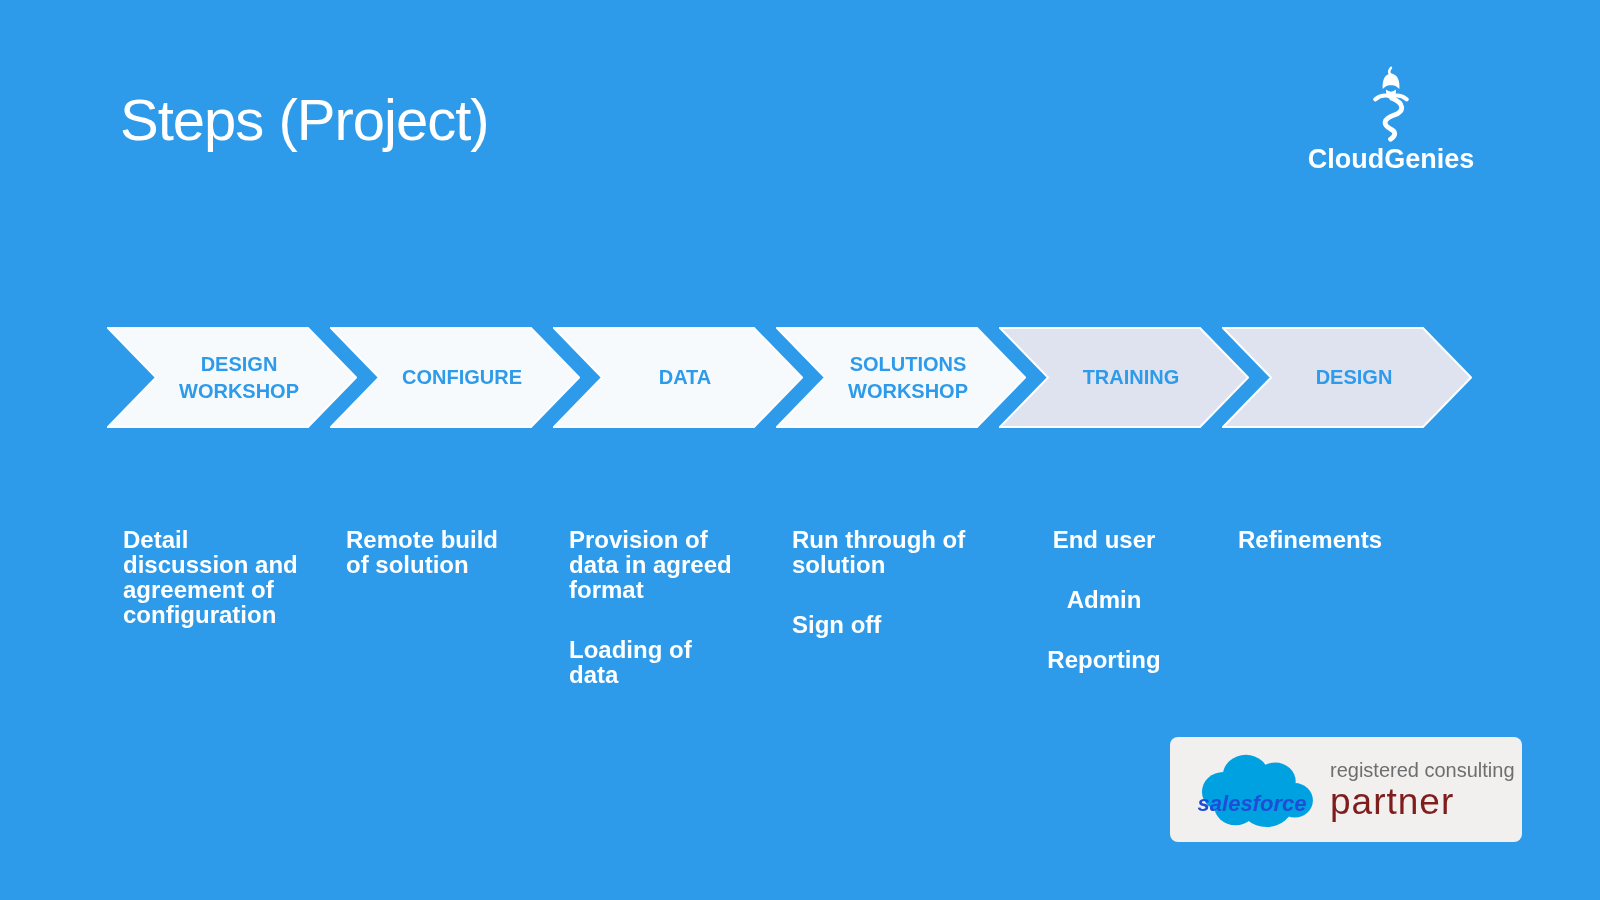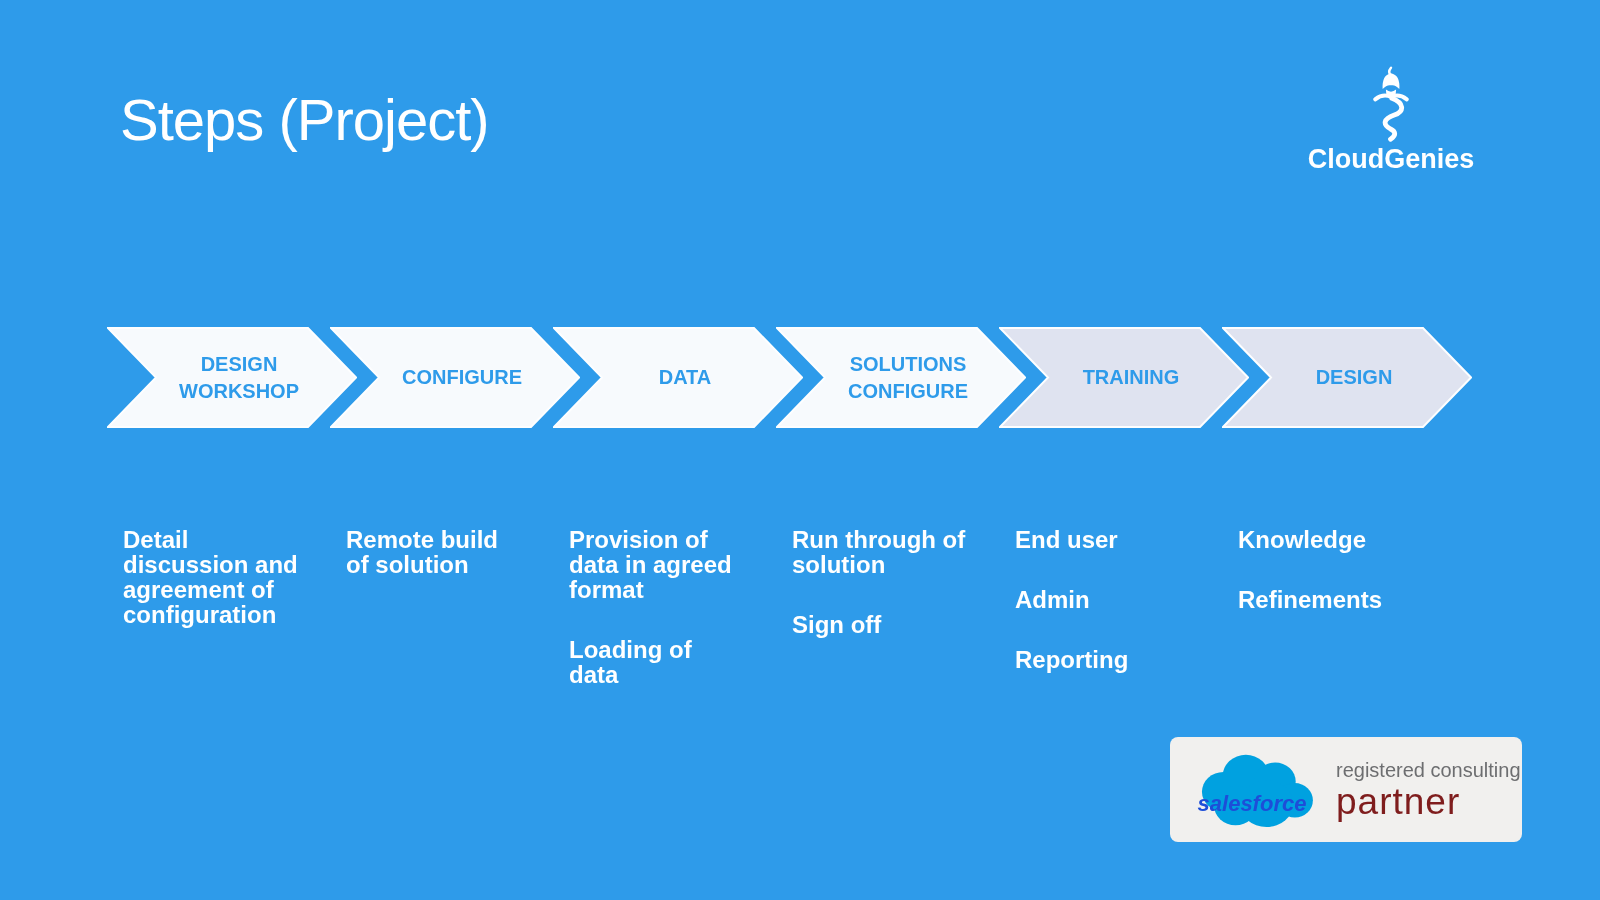--- a/index.html
+++ b/index.html
@@ -41,21 +41,21 @@
   .badge{
     position:absolute;left:1170px;top:737px;width:352px;height:105px;
     background:#F1F0EE;border-radius:8px;
     display:flex;align-items:center;
   }
   .cloudwrap{position:relative;width:130px;height:86px;margin-left:22px;flex:0 0 auto;}
   .cloudwrap .cloudtext{
     position:absolute;left:0;right:10px;top:44px;text-align:center;
     color:#1d4ed8;font-size:22px;font-style:italic;font-weight:bold;letter-spacing:0px;
   }
-  .badgetext{margin-left:14px;line-height:1;}
+  .badgetext{margin-left:8px;line-height:1;}
   .badgetext .line1{color:#6D6E70;font-size:20px;letter-spacing:0px;}
   .badgetext .line2{color:#7f1d1d;font-size:37px;margin-top:3px;letter-spacing:1px;}
 </style>
 </head>
 <body>
 
 <div id="slide" style="--bg: #2E9BEA; --accent: #2E9BEA;">
 
   <div class="title">Steps (Project)</div>
 
@@ -88,21 +88,21 @@
       <div class="chevron" style="left: 553px;">
         <svg width="250" height="101" viewBox="0 0 250 101">
           <polygon points="1,1 201,1 249,50.5 201,100 1,100 49,50.5" fill="#F7FAFD" stroke="#FDFEFF" stroke-width="2"></polygon>
         </svg>
         <div class="chev-label">DATA</div>
       </div>
       <div class="chevron" style="left: 776px;">
         <svg width="250" height="101" viewBox="0 0 250 101">
           <polygon points="1,1 201,1 249,50.5 201,100 1,100 49,50.5" fill="#F7FAFD" stroke="#FDFEFF" stroke-width="2"></polygon>
         </svg>
-        <div class="chev-label">SOLUTIONS CONFIGURE</div>
+        <div class="chev-label">SOLUTIONS WORKSHOP</div>
       </div>
       <div class="chevron" style="left: 999px;">
         <svg width="250" height="101" viewBox="0 0 250 101">
           <polygon points="1,1 201,1 249,50.5 201,100 1,100 49,50.5" fill="#DFE3F0" stroke="#FDFEFF" stroke-width="2"></polygon>
         </svg>
         <div class="chev-label">TRAINING</div>
       </div>
       <div class="chevron" style="left: 1222px;">
         <svg width="250" height="101" viewBox="0 0 250 101">
           <polygon points="1,1 201,1 249,50.5 201,100 1,100 49,50.5" fill="#DFE3F0" stroke="#FDFEFF" stroke-width="2"></polygon>
@@ -119,27 +119,26 @@
         <p>Remote build of solution</p>
       </div>
       <div class="detail-col" style="left: 569px;">
         <p>Provision of data in agreed format</p>
         <p>Loading of data</p>
       </div>
       <div class="detail-col" style="left: 792px;">
         <p>Run through of solution</p>
         <p>Sign off</p>
       </div>
-      <div class="detail-col" style="left: 1015px;">
+      <div class="detail-col" style="left: 1015px; text-align: center;">
         <p>End user</p>
         <p>Admin</p>
         <p>Reporting</p>
       </div>
       <div class="detail-col" style="left: 1238px;">
-        <p>Knowledge</p>
         <p>Refinements</p>
       </div>
     </div>
 
   <div class="badge">
     <div class="cloudwrap">
       <svg width="130" height="86" viewBox="0 0 150 100">
         <g fill="#00A1E0">
           <ellipse cx="36" cy="52" rx="25" ry="23"></ellipse>
           <ellipse cx="62" cy="34" rx="27" ry="25"></ellipse>

